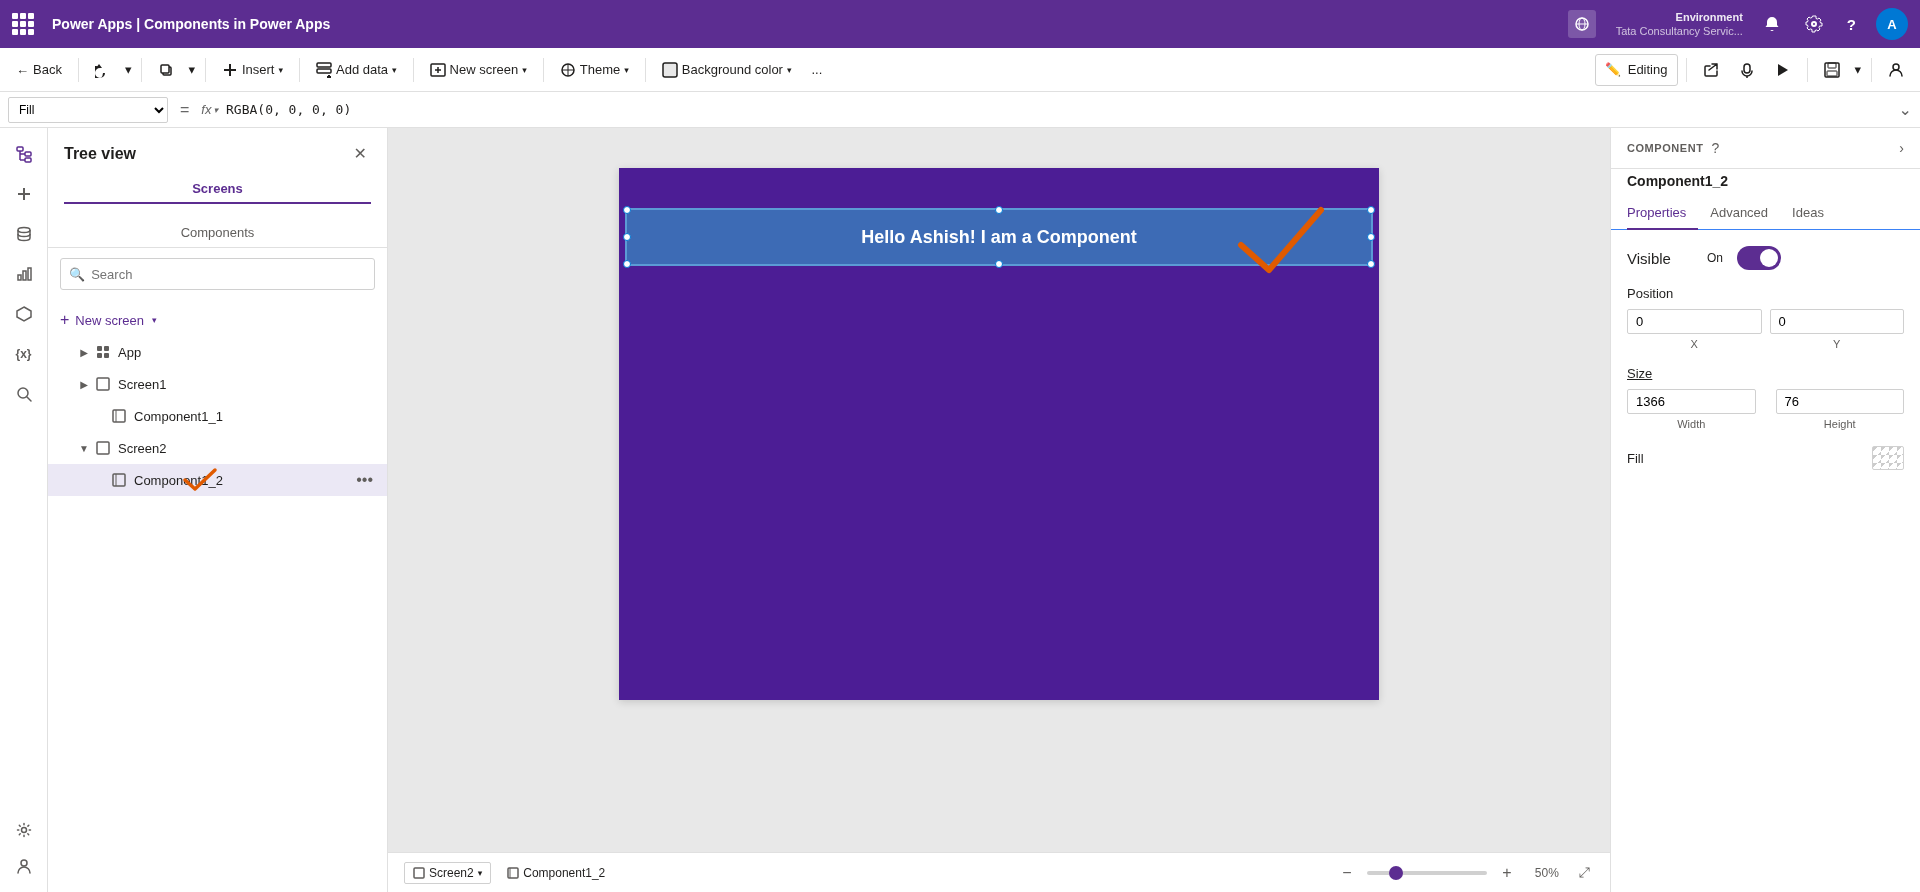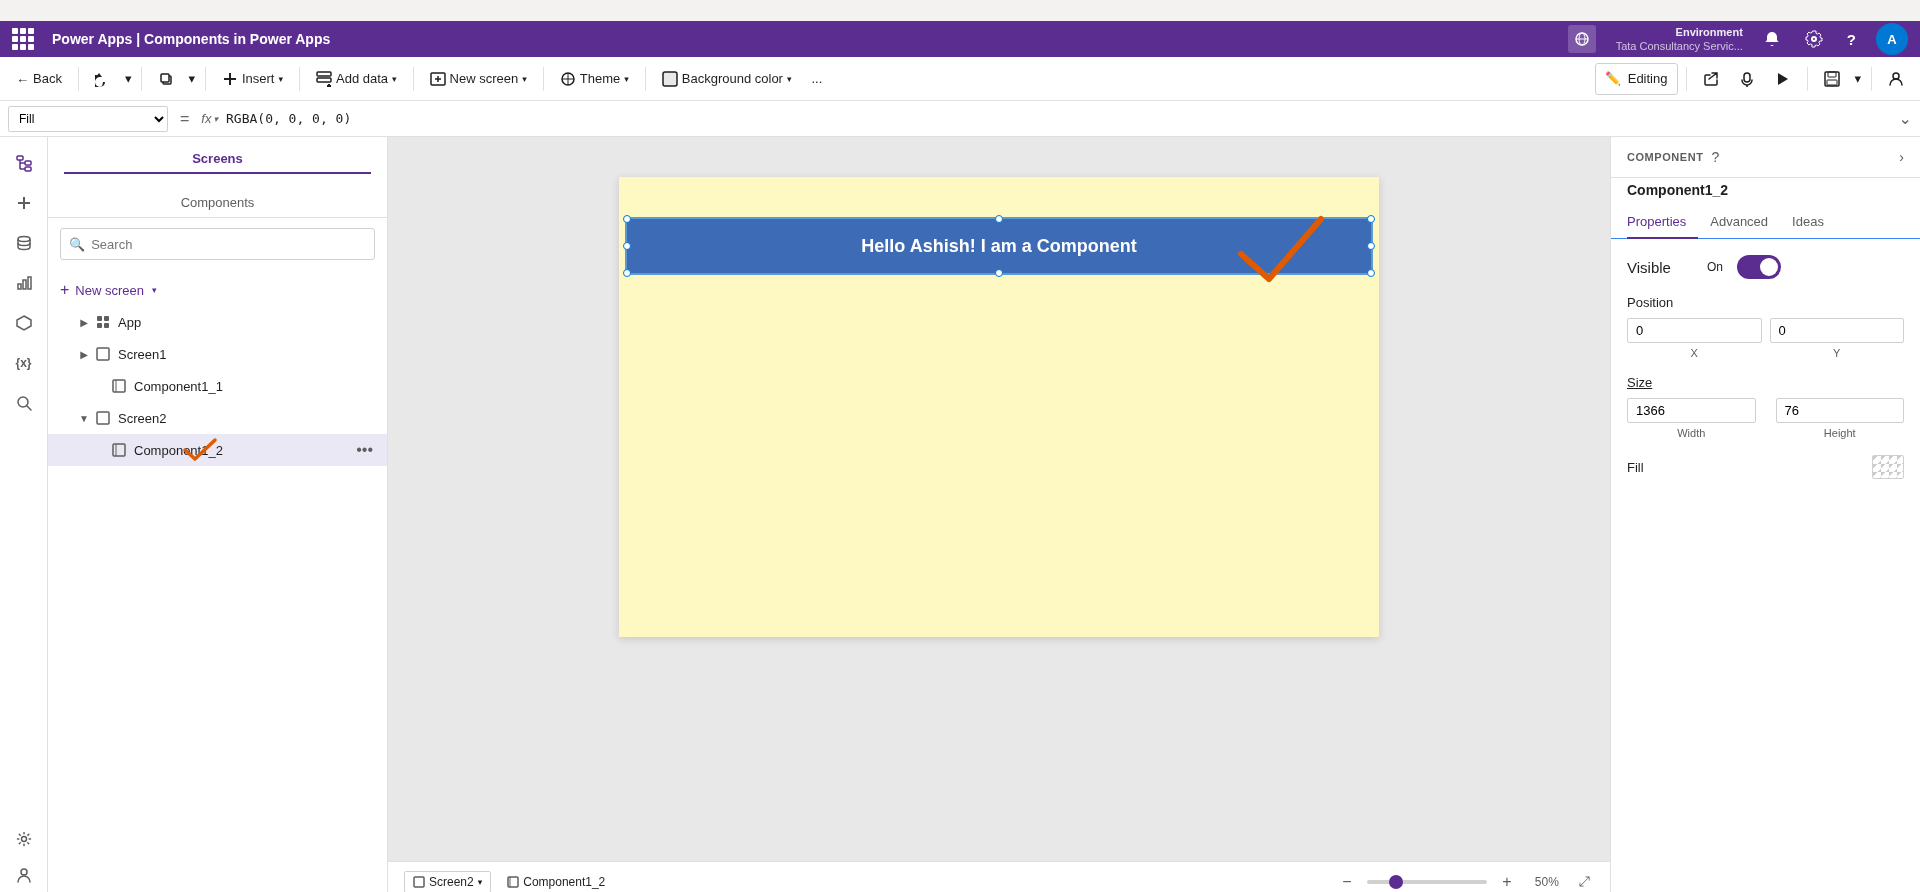--- a/index.html
+++ b/index.html
@@ -1,27 +1,26 @@
 <!DOCTYPE html>
 <html><head>
   <meta charset="utf-8">
   <style>
     * { box-sizing: border-box; margin: 0; padding: 0; }
     body { font-family: 'Segoe UI', sans-serif; font-size: 13px; background: #f3f2f1; overflow: hidden; width: 1920px; height: 892px; }
 
     
     .top-nav {
       background: #5c2d91;
-      height: 36px;
+      height: 48px;
       display: flex;
       align-items: center;
       padding: 0 12px;
       gap: 10px;
       color: white;
-      margin-top: 21px;
     }
     .top-nav .app-title {
       font-size: 14px;
       font-weight: 600;
       color: white;
       margin-left: 8px;
     }
     .top-nav .nav-right {
       margin-left: auto;
       display: flex;
@@ -195,23 +194,23 @@
       background: #e8e8e8;
       display: flex;
       flex-direction: column;
       align-items: center;
       justify-content: flex-start;
       padding: 40px 40px 0;
       position: relative;
       overflow: hidden;
     }
     .canvas-frame {
-      background: #fef9c3;
+      background: #4c1d95;
       width: 760px;
-      height: 460px;
+      height: 532px;
       position: relative;
       box-shadow: 0 2px 8px rgba(0,0,0,0.15);
     }
     .component-banner {
       position: absolute;
       top: 40px;
       left: 6px;
       right: 6px;
       height: 58px;
       background: #3d6bb5;
@@ -602,20 +601,24 @@
       <div class="sidebar-icon" title="Account">
         <svg width="18" height="18" viewBox="0 0 18 18" fill="none">
             <circle cx="9" cy="6" r="3" stroke="#605e5c" stroke-width="1.5"></circle>
             <path d="M3 16c0-3.3 2.7-6 6-6s6 2.7 6 6" stroke="#605e5c" stroke-width="1.5" stroke-linecap="round"></path>
           </svg>
       </div>
     </div>
   </div>
 
   <div class="tree-panel">
+    <div class="tree-header">
+      <span class="tree-title">Tree view</span>
+      <button class="tree-close">✕</button>
+    </div>
     <div class="tree-tabs">
       <button class="tree-tab active">Screens</button>
       <button class="tree-tab">Components</button>
     </div>
     <div class="tree-search">
       <span class="tree-search-icon">🔍</span>
       <input type="text" placeholder="Search" style="">
     </div>
     <div class="tree-content">
 

